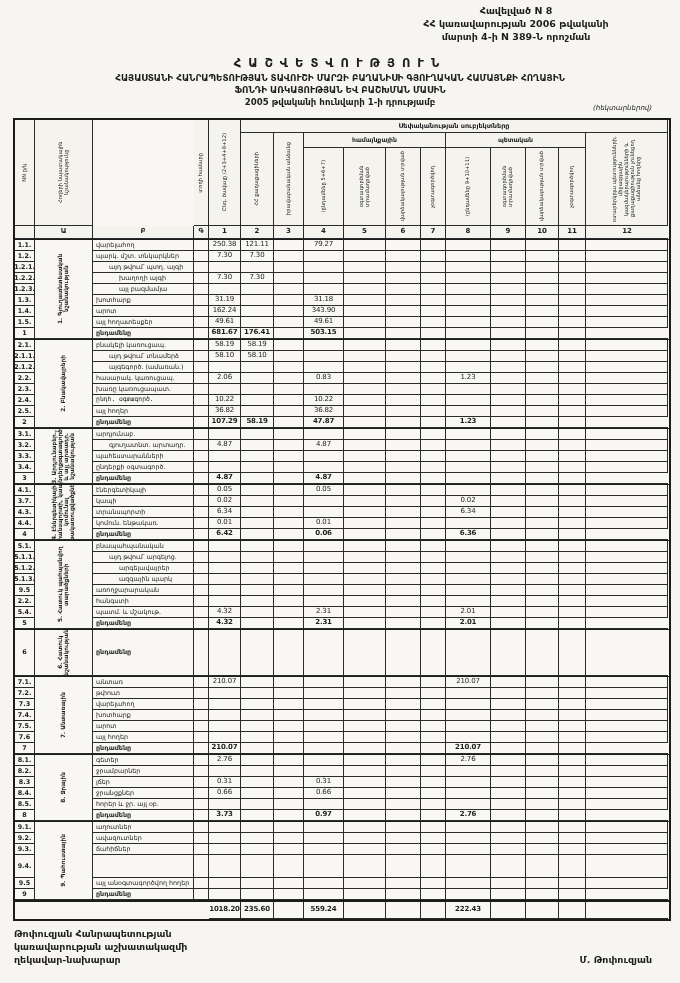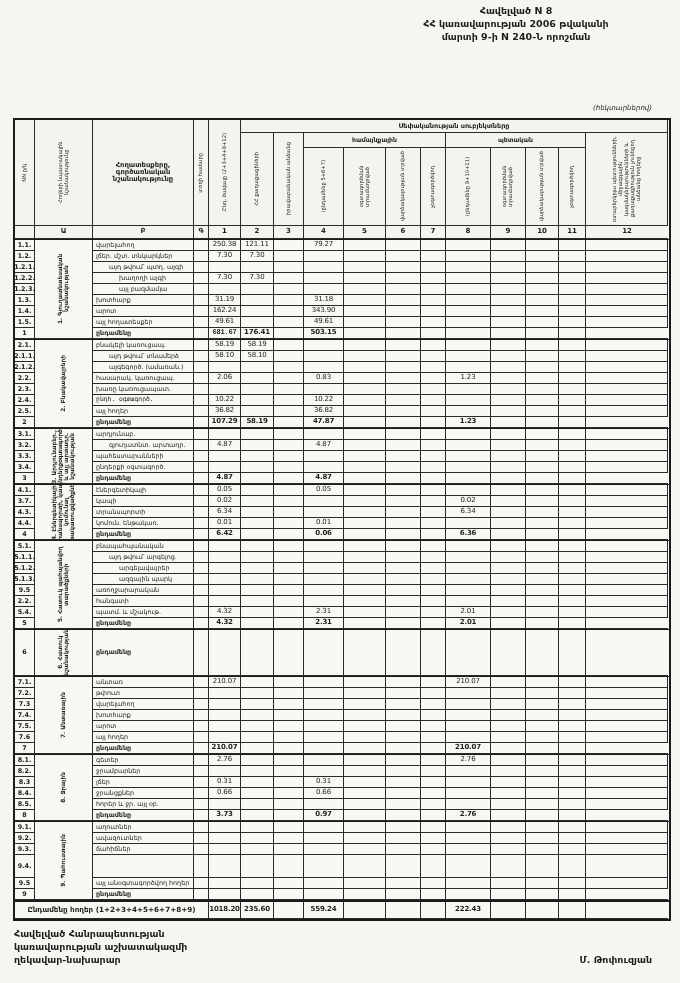--- a/index.html
+++ b/index.html
@@ -39,35 +39,40 @@
   .thead-cell{background:#f4f3ee;}
 </style>
 </head>
 <body>
 
 <div id="page">
 
   <div class="annex">
     <div>Հավելված N 8</div>
     <div>ՀՀ կառավարության 2006 թվականի</div>
-    <div>մարտի 9-ի N 240-Ն որոշման</div>
+    <div>մարտի 4-ի N 389-Ն որոշման</div>
   </div>
 
+  <div class="titleblock">
+    <div class="t-main">ՀԱՇՎԵՏՎՈՒԹՅՈՒՆ</div>
+    <div class="t-sub1">ՀԱՅԱՍՏԱՆԻ ՀԱՆՐԱՊԵՏՈՒԹՅԱՆ ՏԱՎՈՒՇԻ ՄԱՐԶԻ ԲԱՂԱՆԻՍԻ ԳՅՈՒՂԱԿԱՆ ՀԱՄԱՅՆՔԻ ՀՈՂԱՅԻՆ</div>
+    <div class="t-sub2">ՖՈՆԴԻ ԱՌԿԱՅՈՒԹՅԱՆ ԵՎ ԲԱՇԽՄԱՆ ՄԱՍԻՆ</div>
+    <div class="t-sub3">2005 թվականի հունվարի 1-ի դրությամբ</div>
+  </div>
 
   <div class="units">(հեկտարներով)</div>
 
   <div id="tablewrap">
     <div id="thead" class="grid" style="grid-template-rows: 13px 15px 78px 13px;">
         <div class="c thead-cell" style="grid-area: 1 / 1 / 4;">
           <span class="vt hlabel">NN ը/կ</span>
         </div>
         <div class="c thead-cell" style="grid-area: 1 / 2 / 4;">
           <span class="vt hlabel">Հողերի նպատակային նշանակությունը</span>
         </div>
-        <div class="c thead-cell hname" style="grid-area: 1 / 3 / 4;">Հողատեսքերը, գործառնական նշանակությունը</div>
         <div class="c thead-cell" style="grid-area: 1 / 4 / 4;">
           <span class="vt hlabel">տողի համարը</span>
         </div>
         <div class="c thead-cell" style="grid-area: 1 / 5 / 4;">
           <span class="vt hlabel">Ընդ. ծավալը (2+3+4+8+12)</span>
         </div>
         <div class="c thead-cell" style="grid-area: 1 / 6 / auto / 17; font-size: 6.5px; font-weight: bold;">Սեփականության սուբյեկտները</div>
         <div class="c thead-cell" style="grid-area: 2 / 6 / 4;">
           <span class="vt hlabel">ՀՀ քաղաքացիների</span>
         </div>
@@ -134,21 +139,21 @@
           <div class="c val" style="grid-area: 1 / 8;">79.27</div>
           <div class="c val" style="grid-area: 1 / 9;"></div>
           <div class="c val" style="grid-area: 1 / 10;"></div>
           <div class="c val" style="grid-area: 1 / 11;"></div>
           <div class="c val" style="grid-area: 1 / 12;"></div>
           <div class="c val" style="grid-area: 1 / 13;"></div>
           <div class="c val" style="grid-area: 1 / 14;"></div>
           <div class="c val" style="grid-area: 1 / 15;"></div>
           <div class="c val" style="grid-area: 1 / 16;"></div>
           <div class="c nncell" style="grid-area: 2 / 1;">1.2.</div>
-          <div class="c rowname" style="grid-area: 2 / 3;">լճեր. մշտ. տնկարկներ</div>
+          <div class="c rowname" style="grid-area: 2 / 3;">պարկ. մշտ. տնկարկներ</div>
           <div class="c" style="grid-area: 2 / 4;"></div>
           <div class="c val" style="grid-area: 2 / 5;">7.30</div>
           <div class="c val" style="grid-area: 2 / 6;">7.30</div>
           <div class="c val" style="grid-area: 2 / 7;"></div>
           <div class="c val" style="grid-area: 2 / 8;"></div>
           <div class="c val" style="grid-area: 2 / 9;"></div>
           <div class="c val" style="grid-area: 2 / 10;"></div>
           <div class="c val" style="grid-area: 2 / 11;"></div>
           <div class="c val" style="grid-area: 2 / 12;"></div>
           <div class="c val" style="grid-area: 2 / 13;"></div>
@@ -241,21 +246,21 @@
           <div class="c val" style="grid-area: 8 / 10;"></div>
           <div class="c val" style="grid-area: 8 / 11;"></div>
           <div class="c val" style="grid-area: 8 / 12;"></div>
           <div class="c val" style="grid-area: 8 / 13;"></div>
           <div class="c val" style="grid-area: 8 / 14;"></div>
           <div class="c val" style="grid-area: 8 / 15;"></div>
           <div class="c val" style="grid-area: 8 / 16;"></div>
           <div class="c nncell" style="grid-area: 9 / 1; font-weight: bold;">1</div>
           <div class="c rowname totalname" style="grid-area: 9 / 3; font-weight: bold;">ընդամենը</div>
           <div class="c" style="grid-area: 9 / 4;"></div>
-          <div class="c val" style="grid-area: 9 / 5; font-weight: bold; font-family: Liberation Mono, monospace;">681.67</div>
+          <div class="c val" style="grid-area: 9 / 5; font-weight: bold;">681.67</div>
           <div class="c val" style="grid-area: 9 / 6; font-weight: bold;">176.41</div>
           <div class="c val" style="grid-area: 9 / 7; font-weight: bold;"></div>
           <div class="c val" style="grid-area: 9 / 8; font-weight: bold;">503.15</div>
           <div class="c val" style="grid-area: 9 / 9; font-weight: bold;"></div>
           <div class="c val" style="grid-area: 9 / 10; font-weight: bold;"></div>
           <div class="c val" style="grid-area: 9 / 11; font-weight: bold;"></div>
           <div class="c val" style="grid-area: 9 / 12; font-weight: bold;"></div>
           <div class="c val" style="grid-area: 9 / 13; font-weight: bold;"></div>
           <div class="c val" style="grid-area: 9 / 14; font-weight: bold;"></div>
           <div class="c val" style="grid-area: 9 / 15; font-weight: bold;"></div>
@@ -986,36 +991,35 @@
           <div class="c val" style="grid-area: 6 / 10; font-weight: bold;"></div>
           <div class="c val" style="grid-area: 6 / 11; font-weight: bold;"></div>
           <div class="c val" style="grid-area: 6 / 12; font-weight: bold;"></div>
           <div class="c val" style="grid-area: 6 / 13; font-weight: bold;"></div>
           <div class="c val" style="grid-area: 6 / 14; font-weight: bold;"></div>
           <div class="c val" style="grid-area: 6 / 15; font-weight: bold;"></div>
           <div class="c val" style="grid-area: 6 / 16; font-weight: bold;"></div>
         </div>
       </div>
     <div id="grandtotal" class="grid totalrow" style="grid-template-rows: 17px;">
-        <div class="c gt-label" style="grid-area: 1 / 1 / auto / 5;">Ընդամենը հողեր (1+2+3+4+5+6+7+8+9)</div>
         <div class="c val" style="grid-area: 1 / 5;">1018.20</div>
         <div class="c val" style="grid-area: 1 / 6;">235.60</div>
         <div class="c val" style="grid-area: 1 / 7;"></div>
         <div class="c val" style="grid-area: 1 / 8;">559.24</div>
         <div class="c val" style="grid-area: 1 / 9;"></div>
         <div class="c val" style="grid-area: 1 / 10;"></div>
         <div class="c val" style="grid-area: 1 / 11;"></div>
         <div class="c val" style="grid-area: 1 / 12;">222.43</div>
         <div class="c val" style="grid-area: 1 / 13;"></div>
         <div class="c val" style="grid-area: 1 / 14;"></div>
         <div class="c val" style="grid-area: 1 / 15;"></div>
         <div class="c val" style="grid-area: 1 / 16;"></div>
       </div>
   </div>
 
   <div class="footer">
-    <div>Հավելված Հանրապետության</div>
+    <div>Թոփուզյան Հանրապետության</div>
     <div>կառավարության աշխատակազմի</div>
     <div>ղեկավար-նախարար</div>
   </div>
   <div class="signature">Մ. Թոփուզյան</div>
 
 </div>
 
 </body></html>

